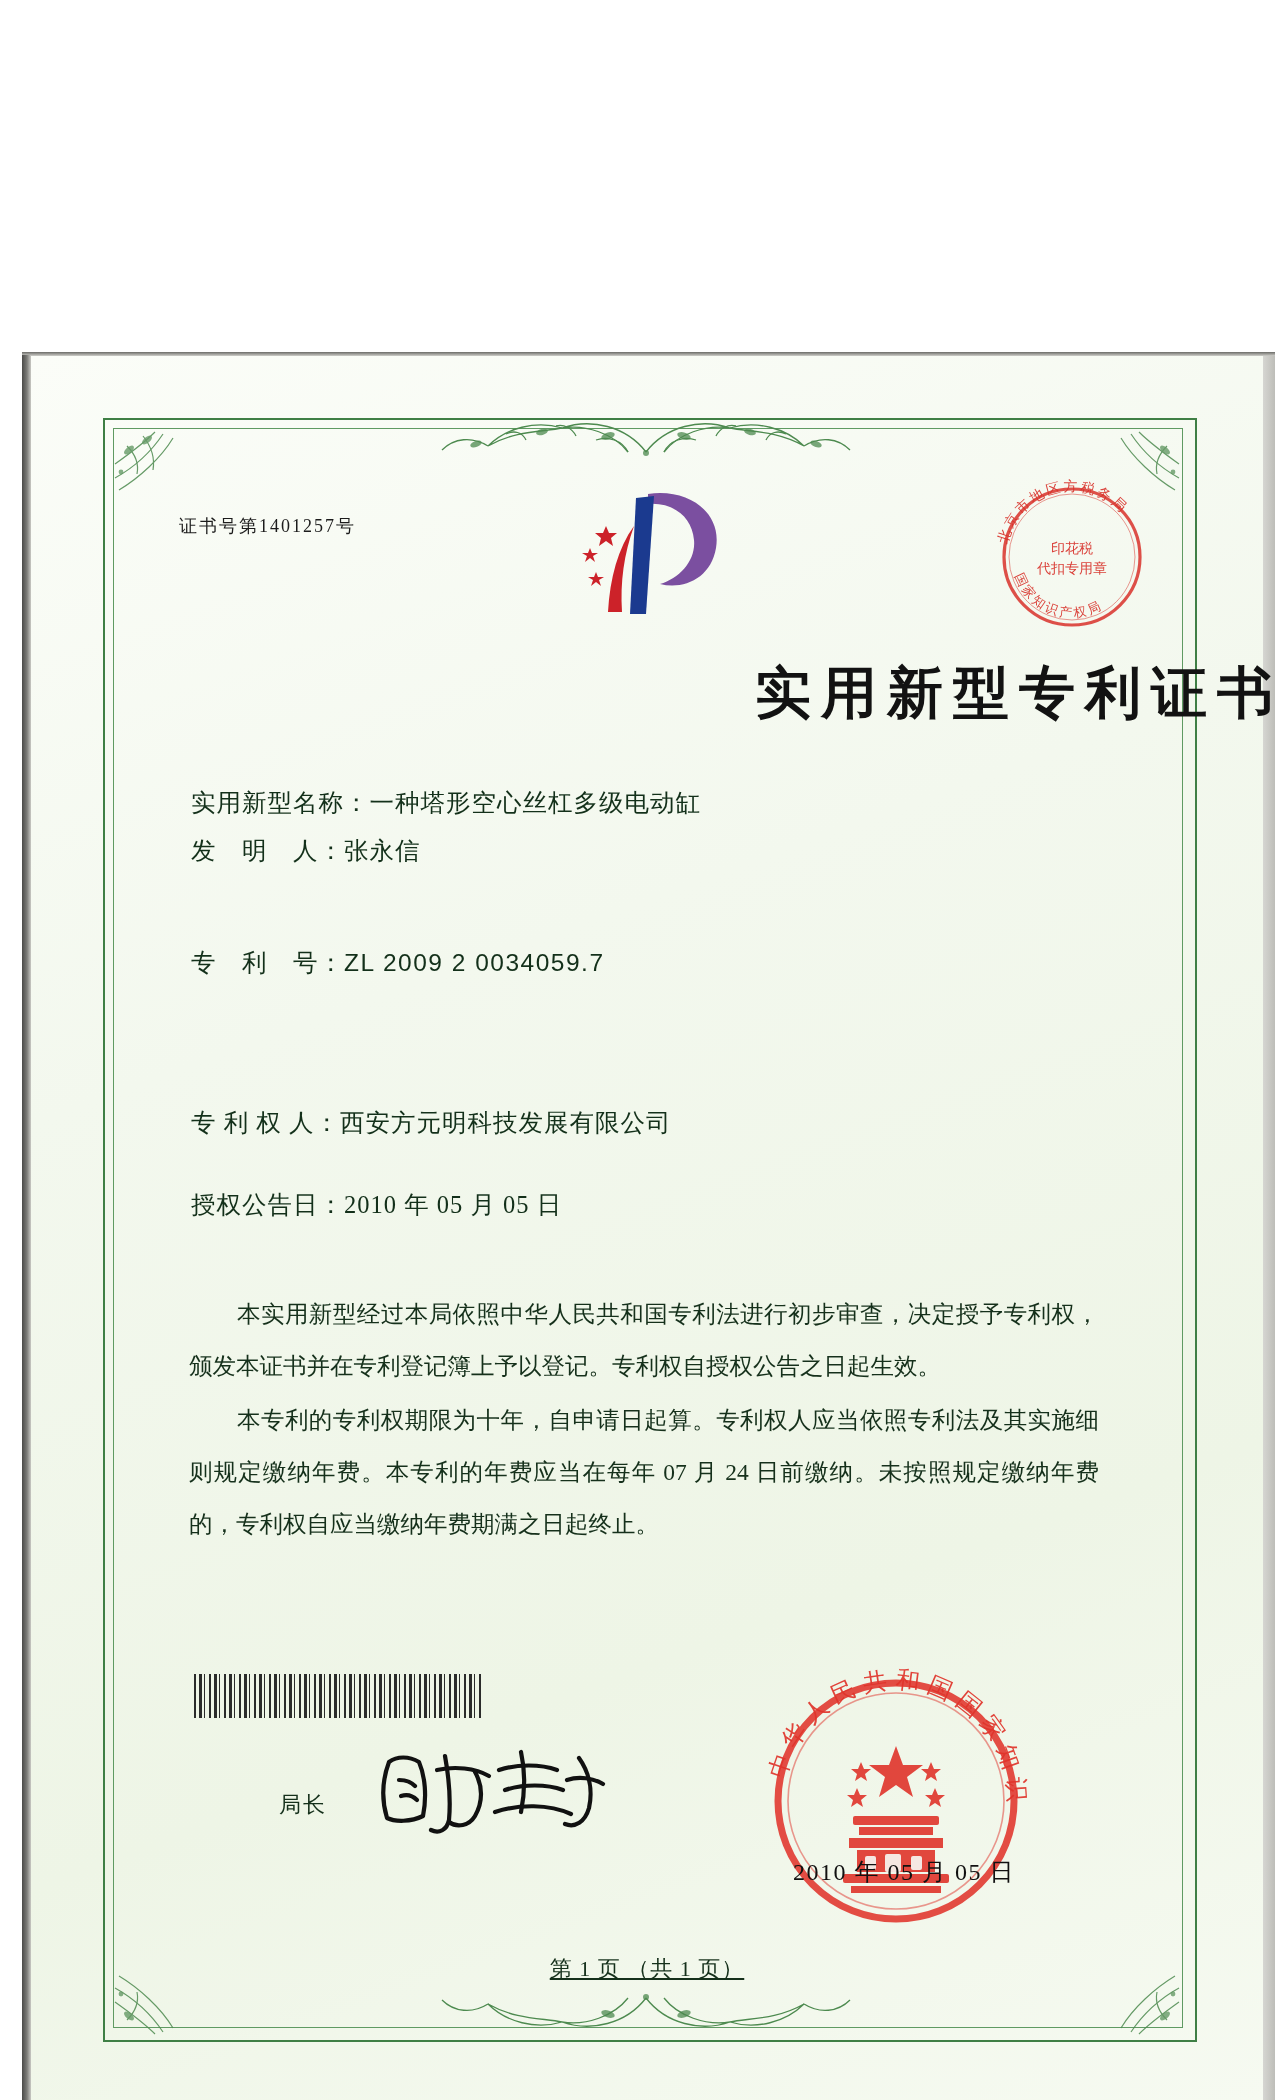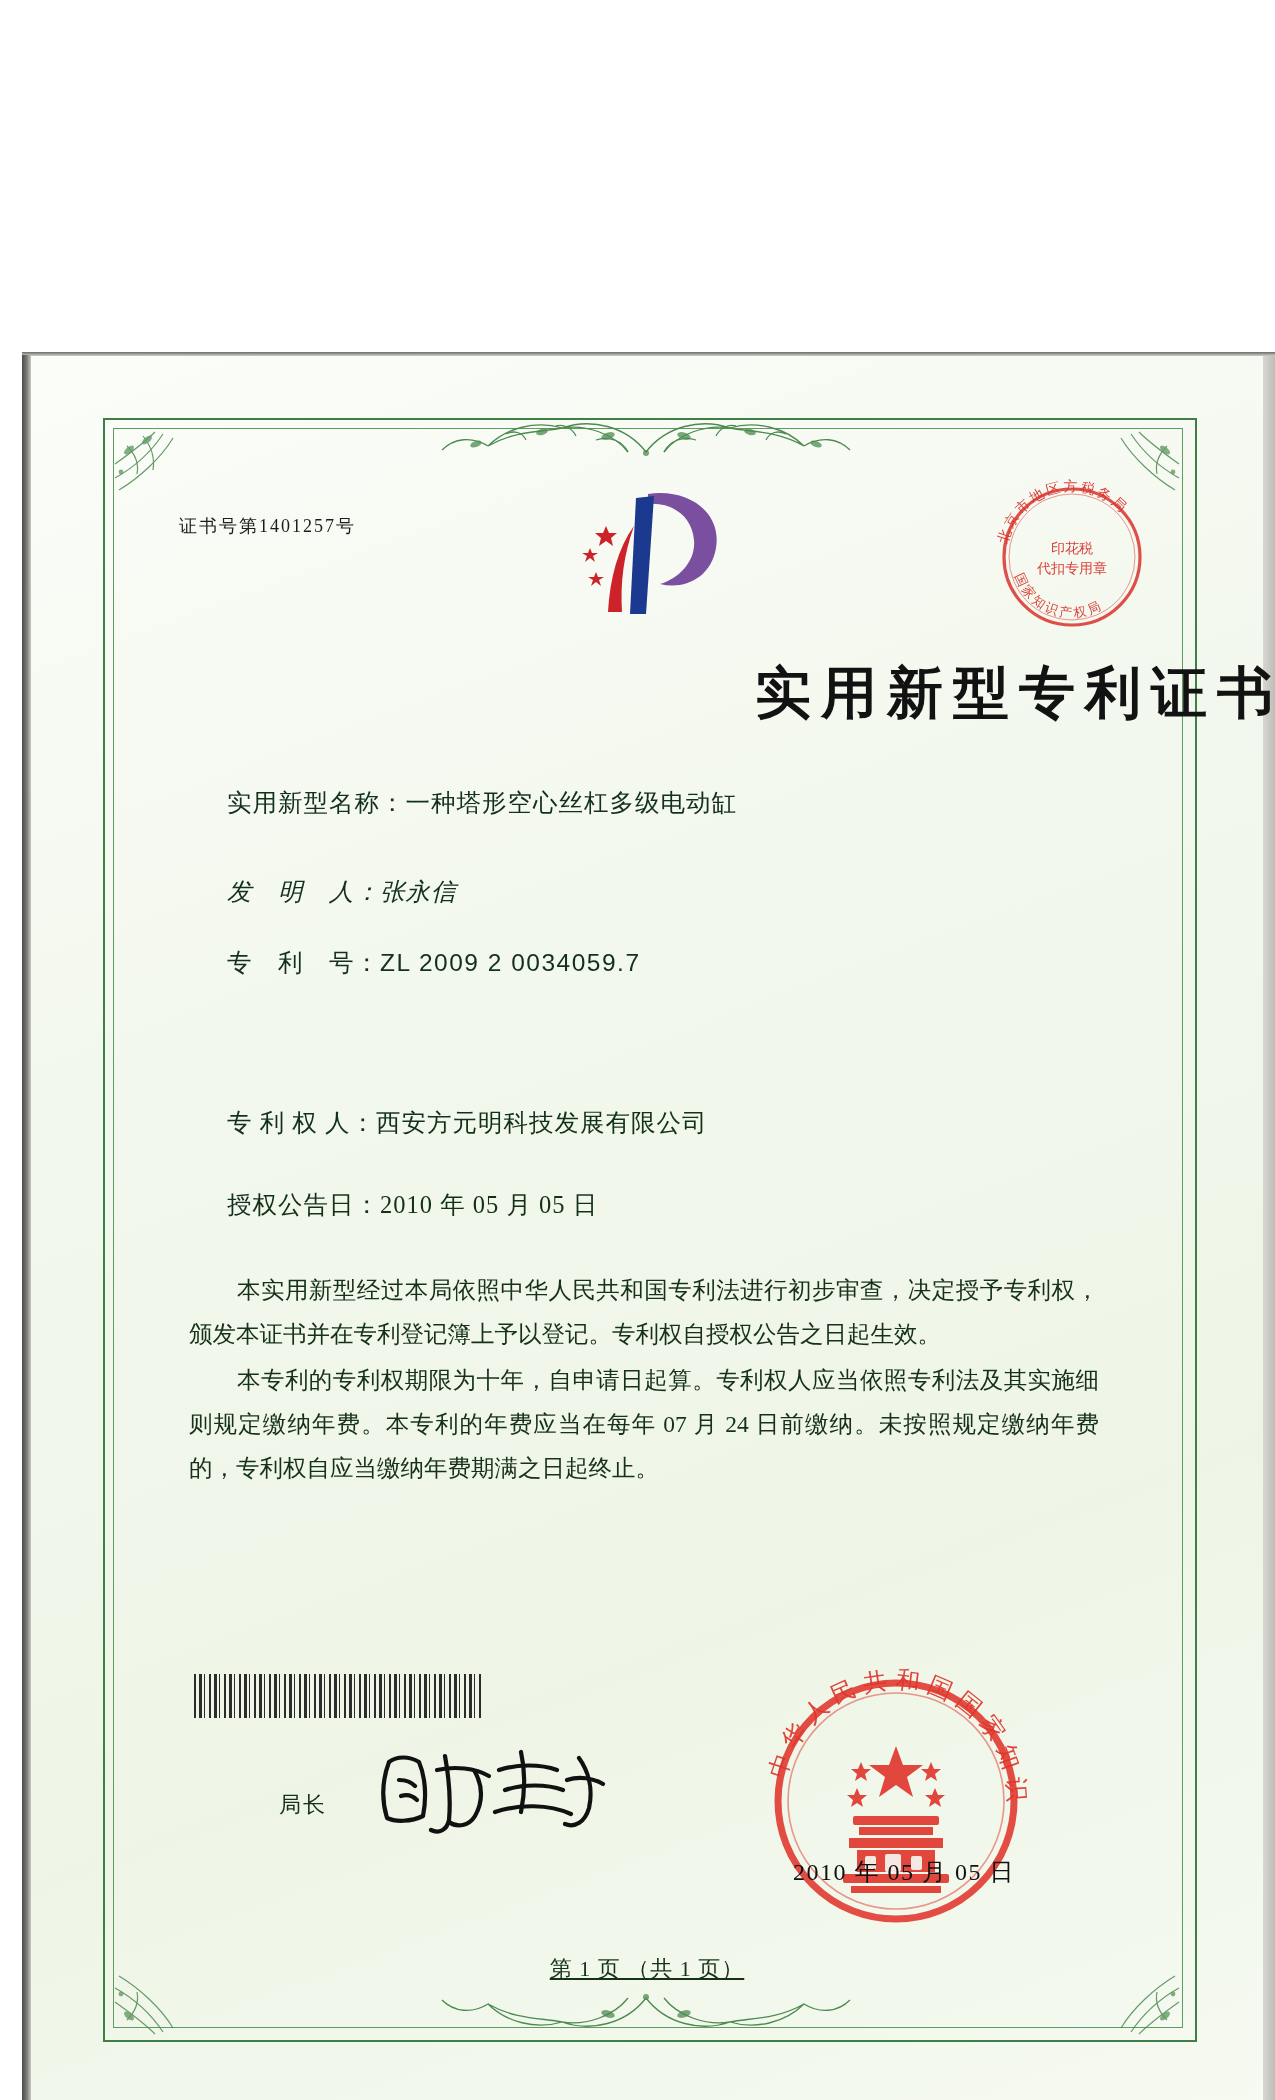--- a/index.html
+++ b/index.html
@@ -139,50 +139,49 @@
   }
 
   
   .field-row {
     position: absolute;
     left: 160px;
     font-size: 24.5px;
     color: #17301c;
     white-space: nowrap;
     letter-spacing: 1px;
-    margin-left: 36px;
   }
   .field-label {
     display: inline-block;
     color: #13301a;
   }
   .field-value {
     display: inline-block;
     color: #13301a;
   }
   .field-value.mono {
     font-family: Liberation Sans, sans-serif;
     letter-spacing: 1.5px;
   }
 
   #row-name   { top: 430px; }
-  #row-inventor { top: 519px; font-style: italic; }
+  #row-inventor { top: 478px; }
   #row-patentno { top: 590px; }
   #row-appdate { top: 672px; }
   #row-holder { top: 750px; }
   #row-grantdate { top: 832px; }
 
   
   #body-text {
     position: absolute;
     left: 158px;
-    top: 912px;
+    top: 932px;
     width: 910px;
     font-size: 23.5px;
-    line-height: 44px;
+    line-height: 52px;
     color: #15301b;
     text-align: justify;
   }
   #body-text p {
     margin: 0 0 2px 0;
     text-indent: 48px;
   }
 
   
   #barcode {

